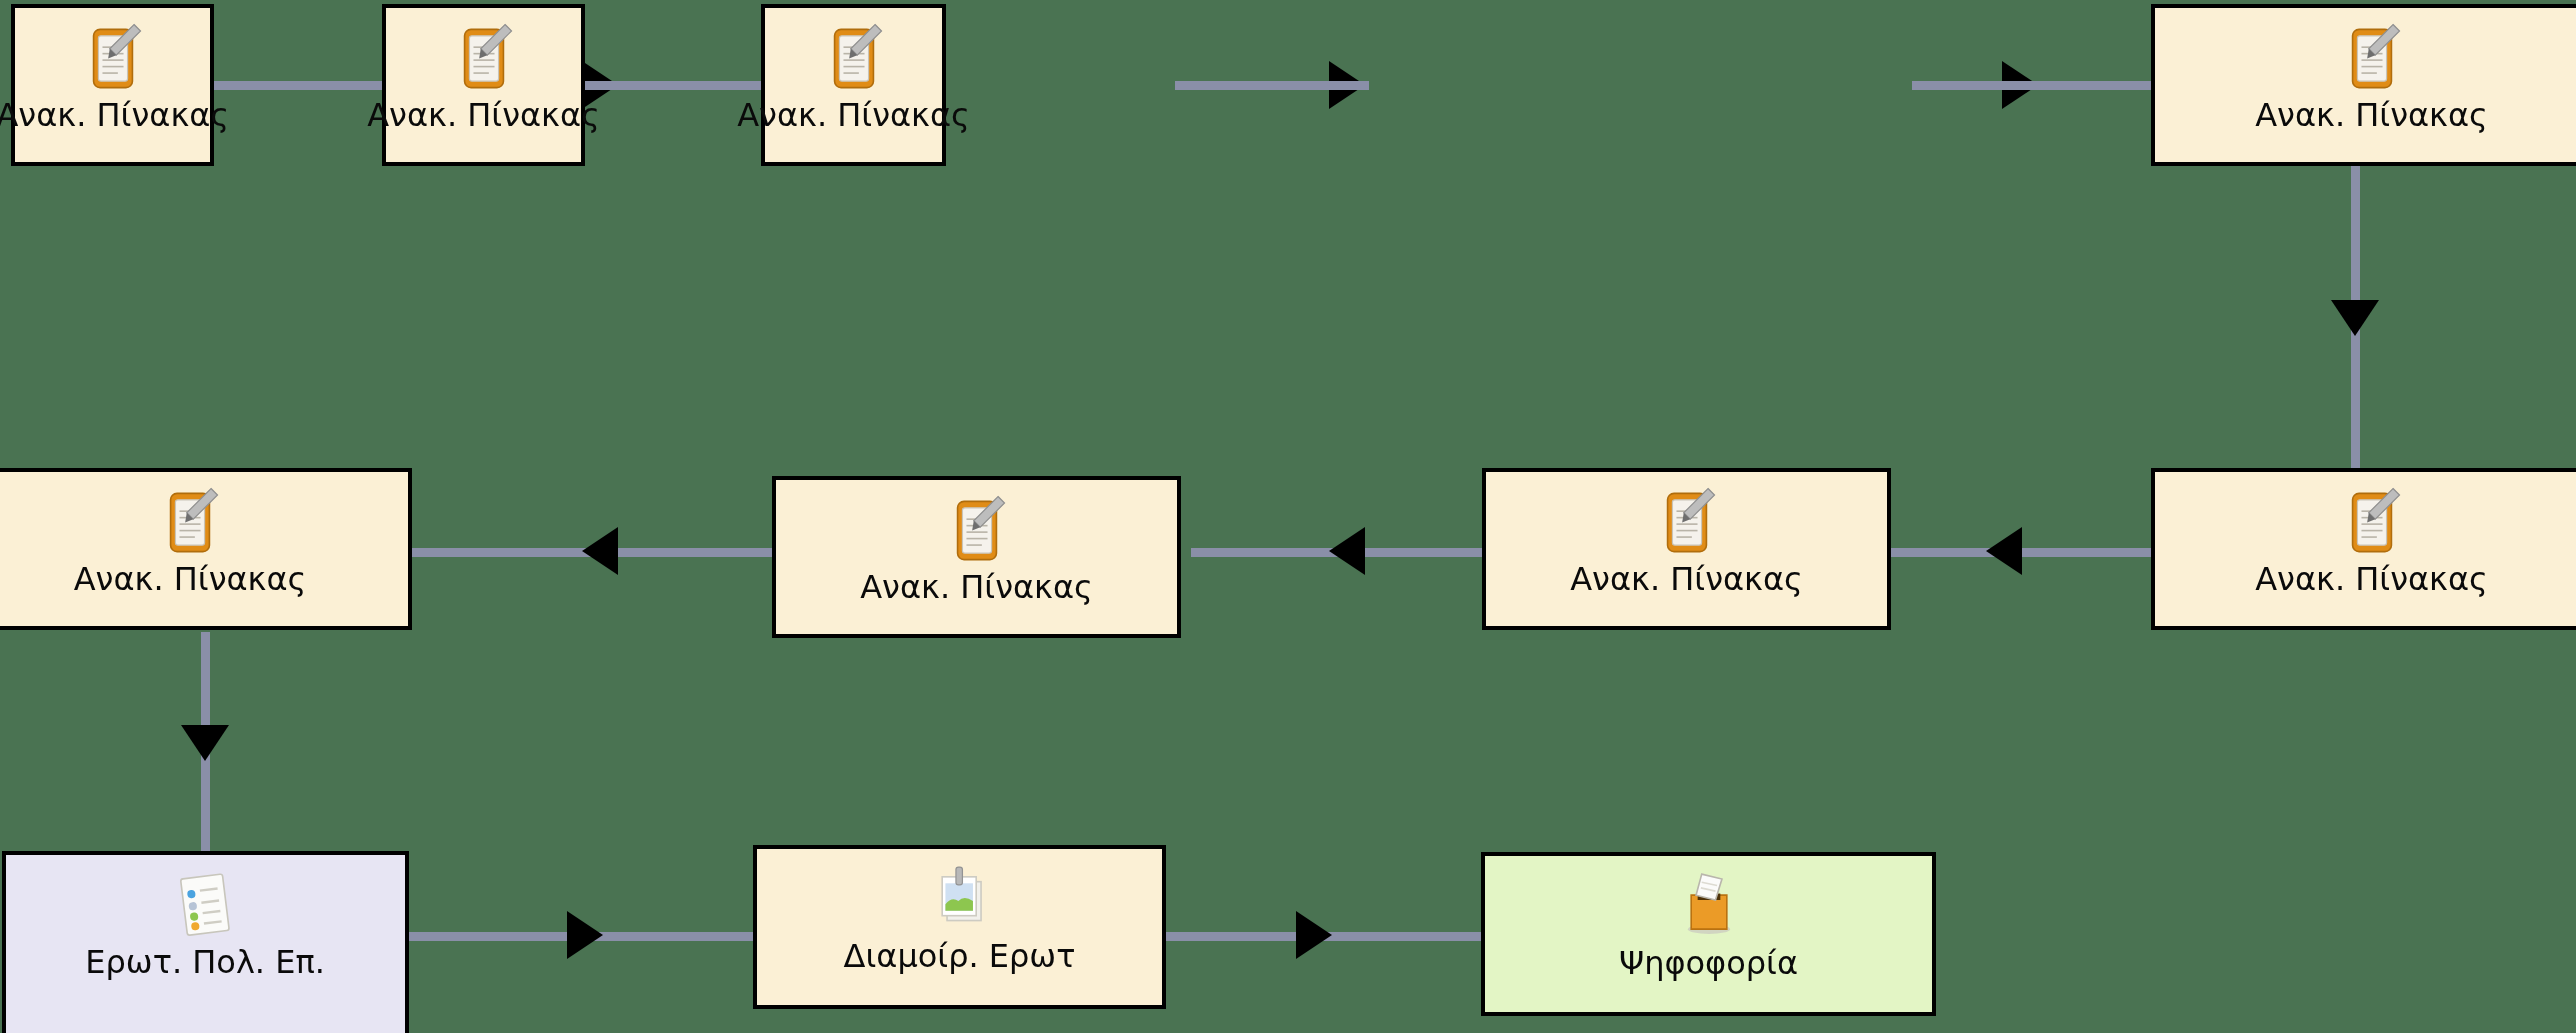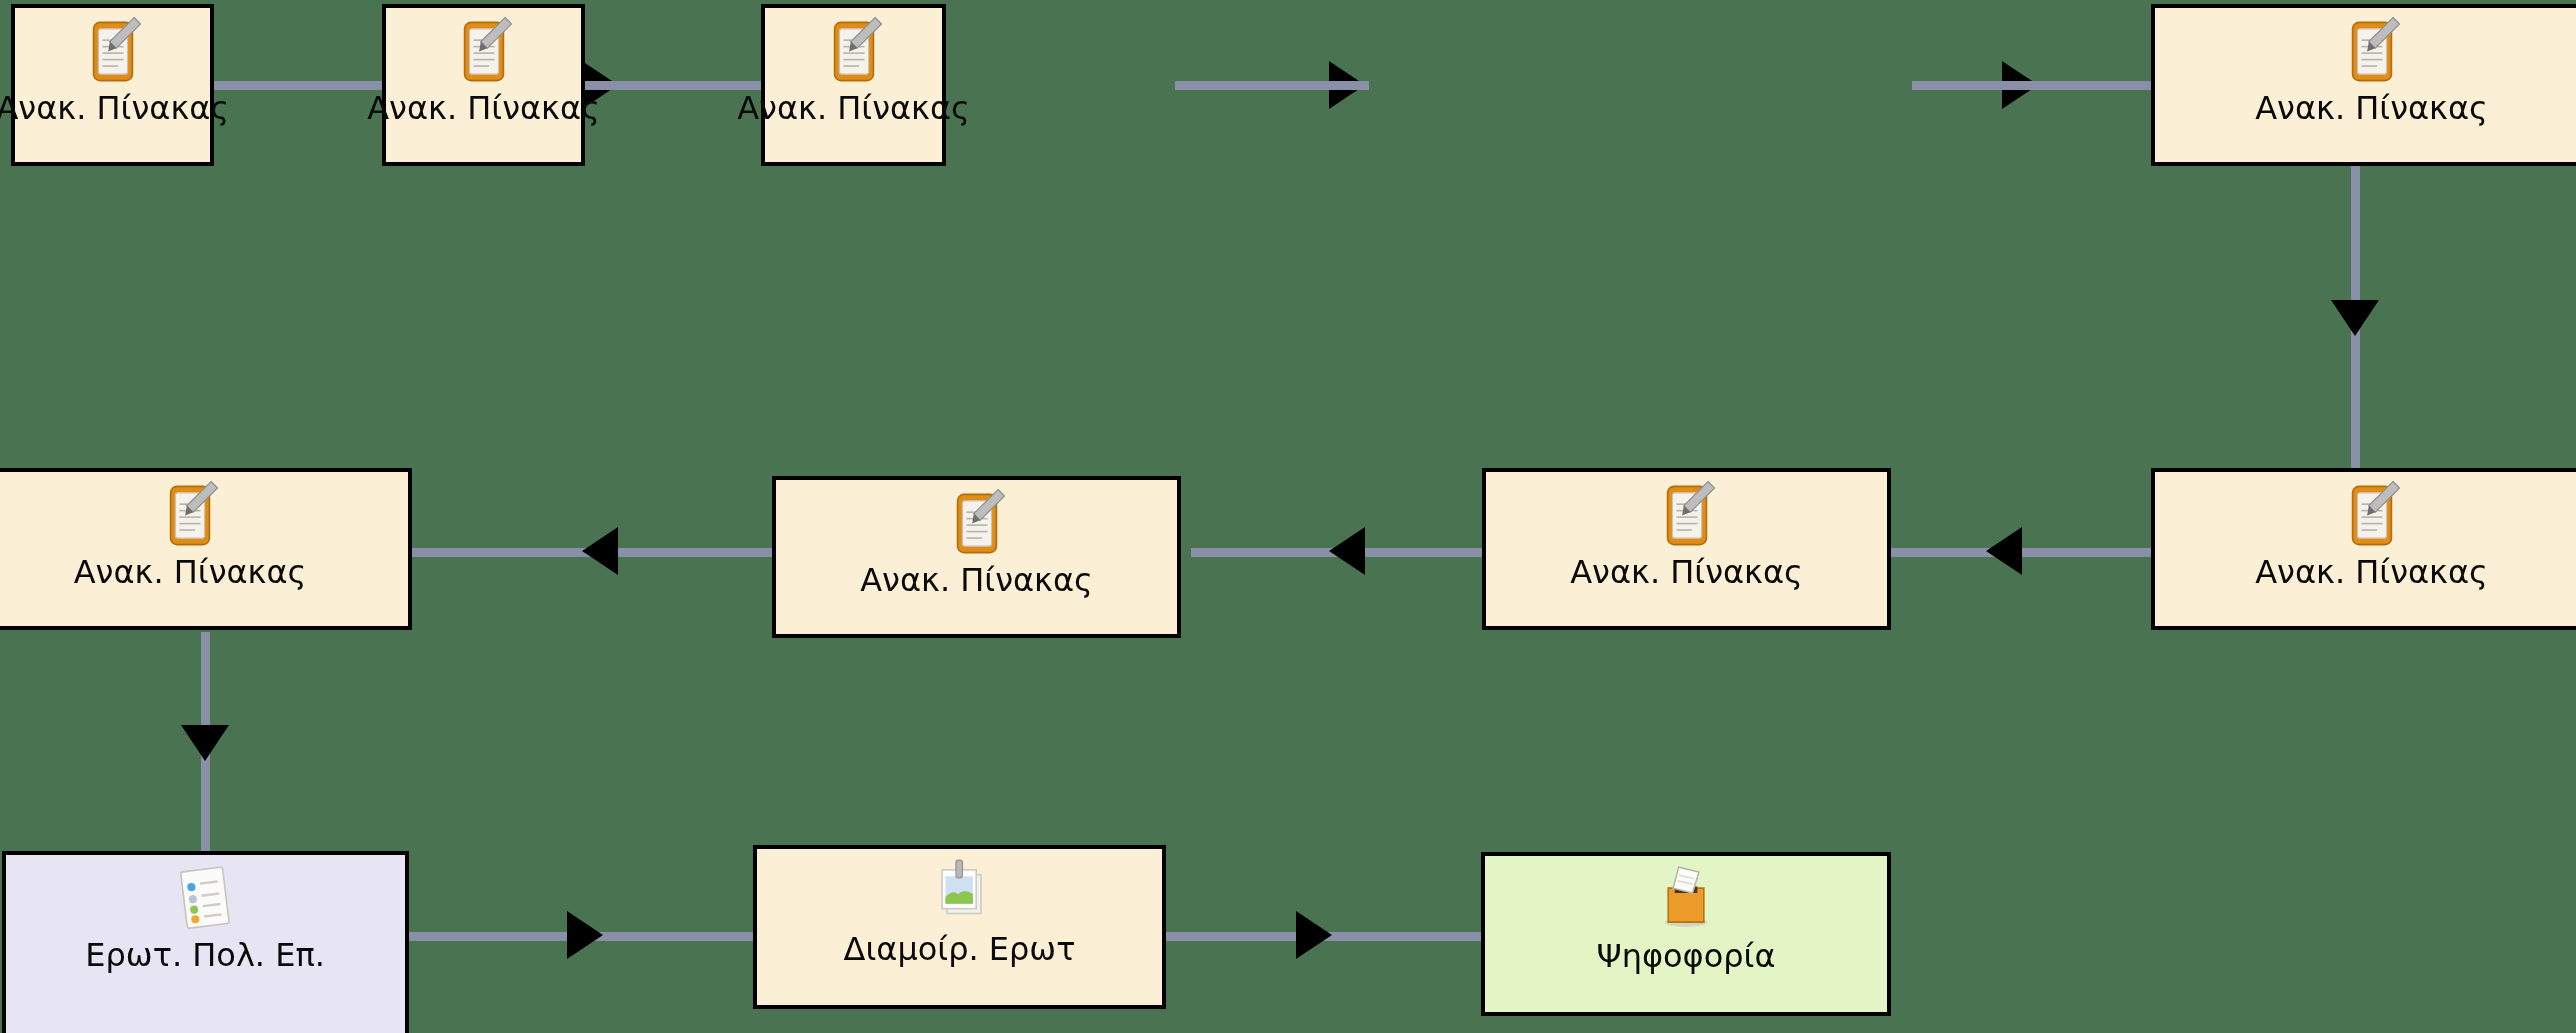--- a/index.html
+++ b/index.html
@@ -51,21 +51,21 @@
 
   
   .node {
     position: absolute;
     box-sizing: border-box;
     border: 4px solid #000;
     display: flex;
     flex-direction: column;
     align-items: center;
     justify-content: flex-start;
-    padding-top: 6px;
+    padding-top: 13px;
   }
   .node.cream    { background: #fbf0d5; }
   .node.lavender { background: #e7e5f3; }
   .node.lgreen   { background: #e3f5c5; }
 
   .node-label {
     font-size: 32px;
     color: #0a0a0a;
     line-height: 1.05;
     white-space: nowrap;
@@ -296,21 +296,21 @@
         <rect x="26" y="24" width="42" height="48" fill="#f2f1ec" stroke="#cdcbc2" stroke-width="2"></rect>
         <rect x="20" y="18" width="42" height="48" fill="#ffffff" stroke="#cdcbc2" stroke-width="2"></rect>
         <rect x="24" y="26" width="34" height="34" fill="#cfe0f2"></rect>
         <path d="M24 52 Q32 42 40 48 Q47 40 58 48 L58 60 L24 60 Z" fill="#8dc64f"></path>
         <rect x="37" y="6" width="8" height="22" rx="3" fill="#b8b8b8" stroke="#939393" stroke-width="1.5"></rect>
       </svg>
     </span>
     <span class="node-label">Διαμοίρ. Ερωτ</span>
   </div>
 
-  <div class="node lgreen" style="left:1481px; top:852px; width:410px; height:164px;">
+  <div class="node lgreen" style="left:1481px; top:852px; width:455px; height:164px;">
     <span class="node-icon">
       <svg viewBox="0 0 84 92" width="68" height="75" xmlns="http://www.w3.org/2000/svg">
         <ellipse cx="42" cy="74" rx="26" ry="6" fill="#c9c7bf" opacity="0.7"></ellipse>
         <path d="M20 32 L64 32 L64 74 L20 74 Z" fill="#eb9b27" stroke="#b97211" stroke-width="2"></path>
         <path d="M28 30 L56 30 L56 38 L28 38 Z" fill="#4e3208"></path>
         <path d="M33 6 L58 12 L50 38 L26 32 Z" fill="#fbfbfa" stroke="#b9b6ac" stroke-width="2"></path>
         <g stroke="#dddbd2" stroke-width="2">
           <line x1="33" y1="16" x2="52" y2="20"></line>
           <line x1="32" y1="23" x2="50" y2="27"></line>
         </g>

